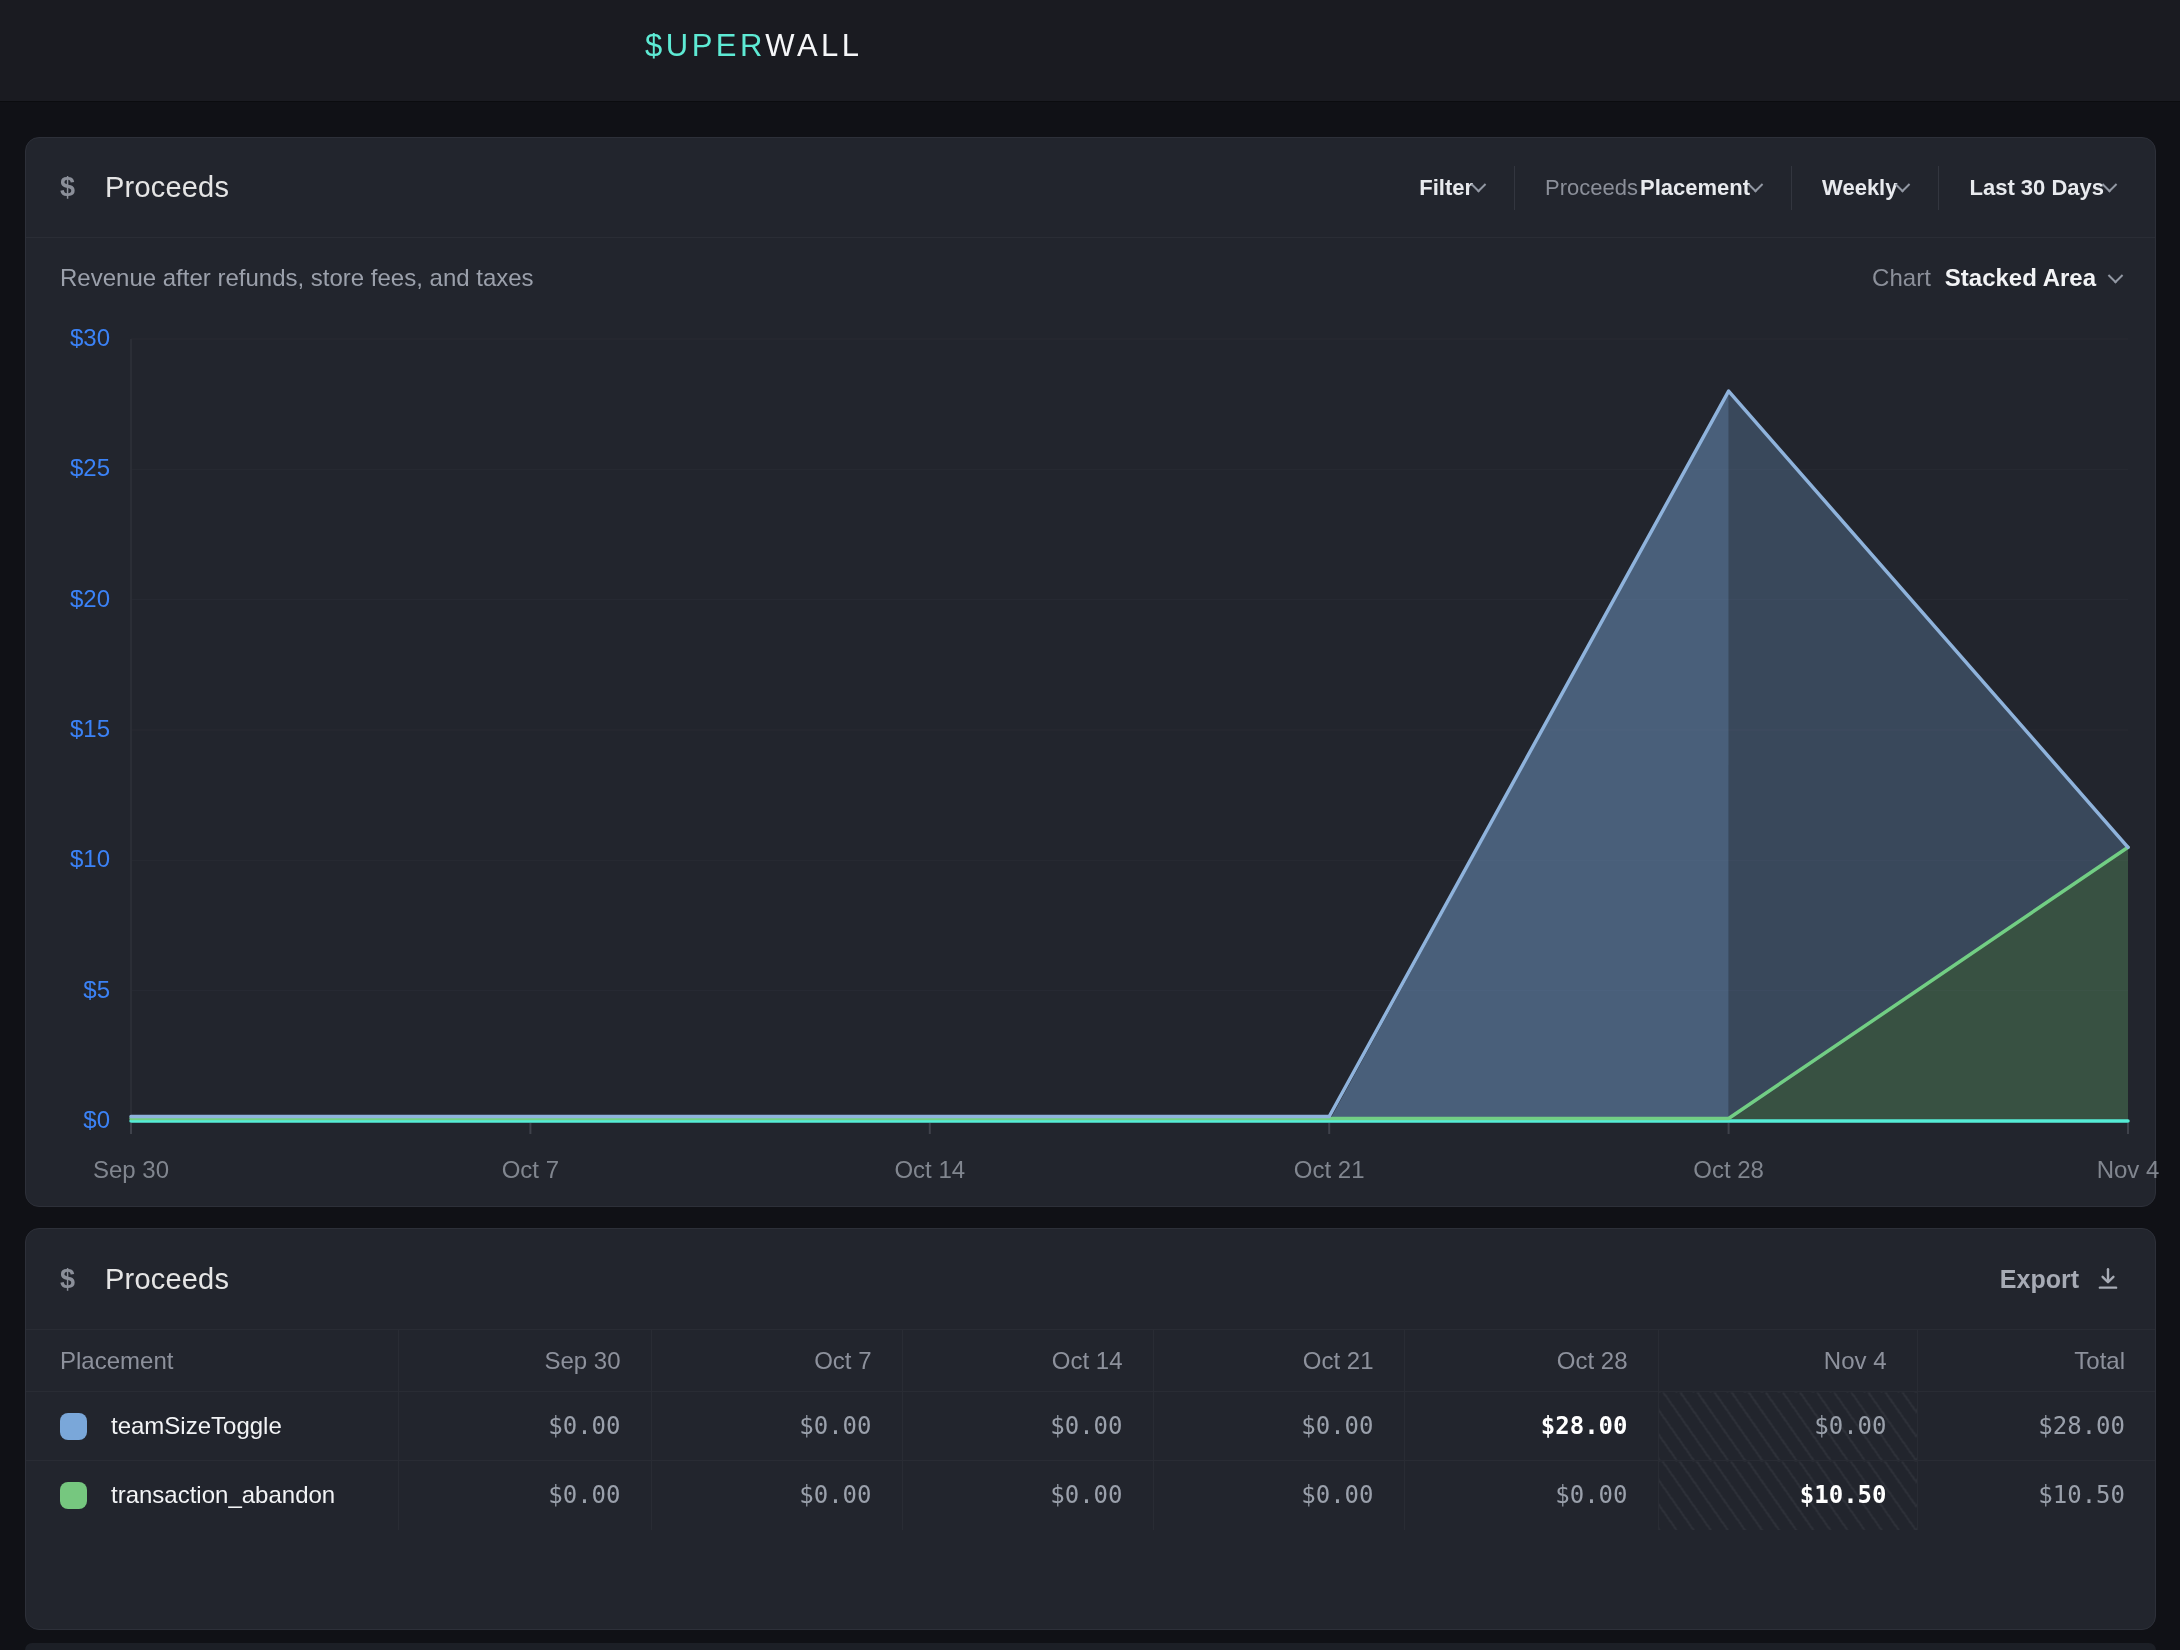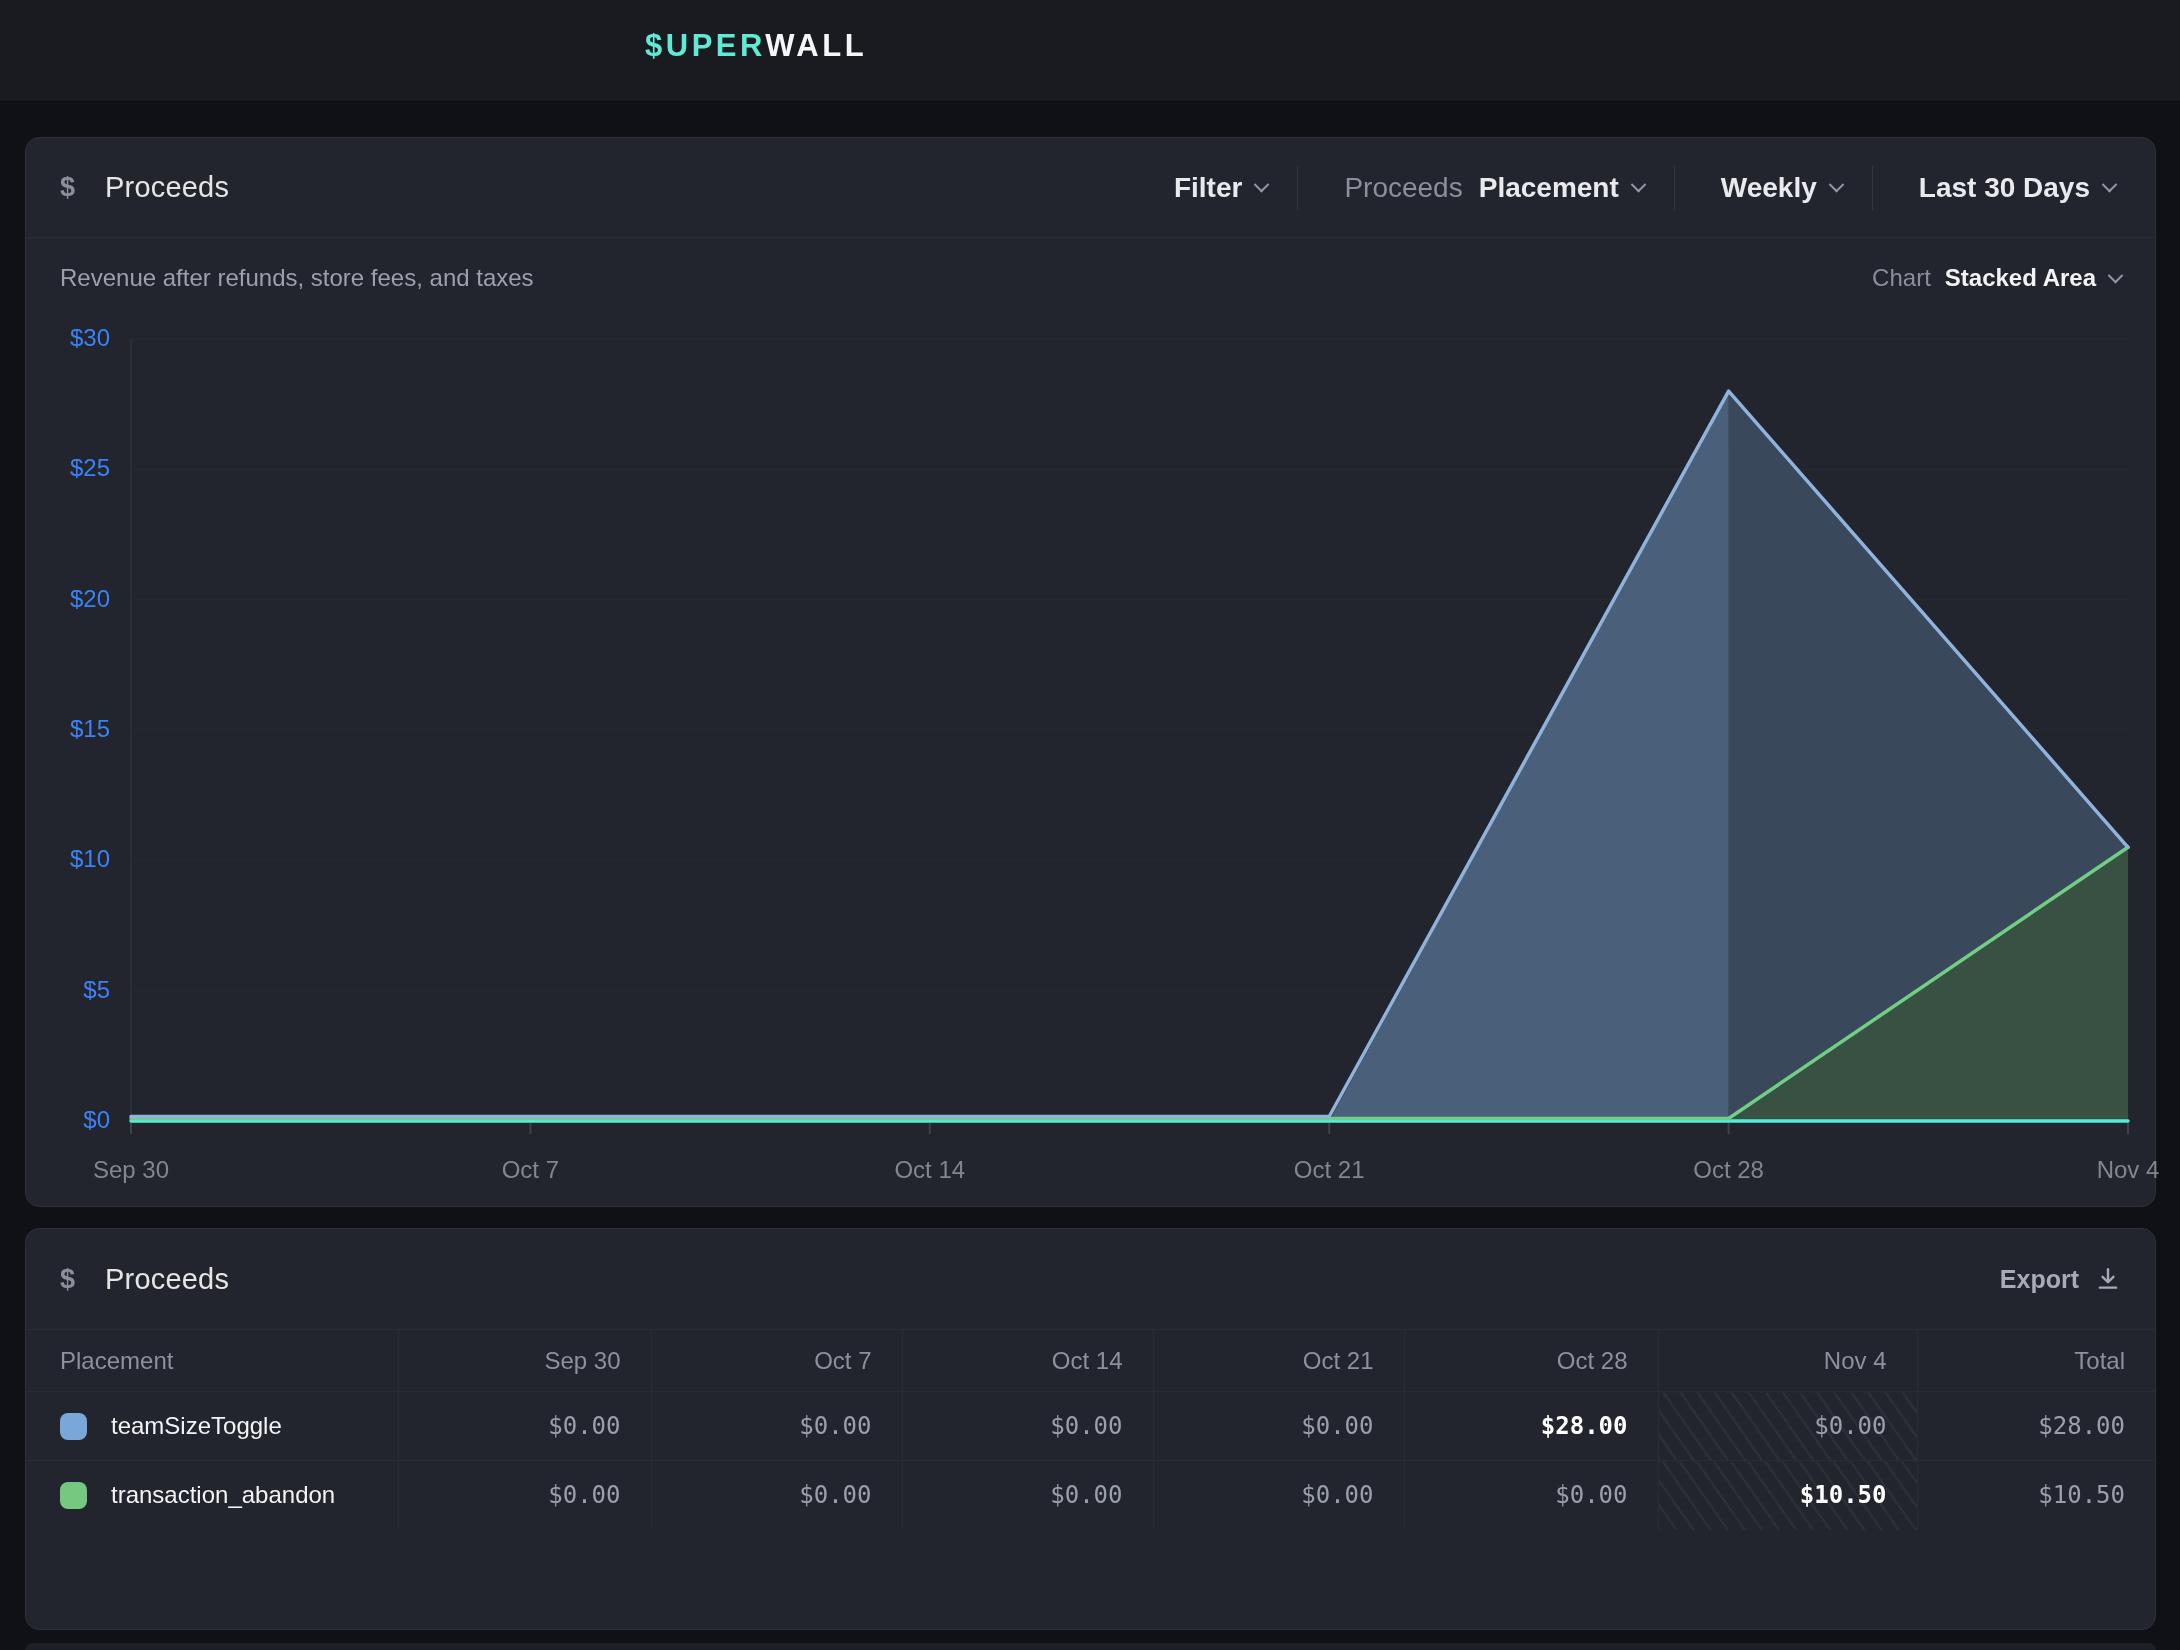--- a/index.html
+++ b/index.html
@@ -2,42 +2,42 @@
 <html><head>
 <meta charset="utf-8">
 <style>
   * { margin:0; padding:0; box-sizing:border-box; }
   html,body { width:2180px; height:1650px; background:#101116; overflow:hidden;
               font-family:"Liberation Sans", sans-serif; }
 
   
   .topbar { position:absolute; left:0; top:0; width:2180px; height:102px;
             background:#1a1b21; border-bottom:1px solid #0b0c0f; }
-  .logo { position:absolute; left:645px; top:28px; font-size:31px; font-weight:700;
+  .logo { position:absolute; left:645px; top:28px; font-size:31px; font-weight:400;
           letter-spacing:3.5px; cursor:pointer; }
   .logo .lp { color:#5eead4; }
   .logo .ls { color:#f5f6f8; }
 
   
   .card { position:absolute; left:25px; width:2131px; background:#22252d;
           border:1px solid #2d3039; border-radius:14px; }
   .card.chart { top:137px; height:1070px; }
   .card.table { top:1228px; height:402px; }
 
   .card-header { height:100px; display:flex; align-items:center; justify-content:space-between;
                  padding:0 34px; }
   .card.chart .card-header { border-bottom:1px solid #2a2d35; }
   .hdr-left { display:flex; align-items:center; gap:30px; }
   .dollar { color:#8b8f99; font-size:27px; font-weight:600; }
   .card-title { color:#e5e5e5; font-size:29px; font-weight:400; letter-spacing:.2px; }
 
   
   .controls { display:flex; align-items:center; }
-  .ctrl { display:flex; align-items:center; gap:14px; color:#e8eaee; font-size:28px;
-          font-weight:600; cursor:pointer; padding:10px 6px;margin-left:16px; }
+  .ctrl { display:flex; align-items:center; color:#e8eaee; font-size:22px;
+          font-weight:600; cursor:pointer; padding:10px 6px; }
   .ctrl .muted-lbl { color:#8b8f99; font-weight:500; margin-right:2px; }
   .vdiv { width:1px; height:44px; background:#33363f; margin:0 24px; }
   .chev { width:11px; height:11px; border-right:2.5px solid #9298a3; border-bottom:2.5px solid #9298a3;
           transform:rotate(45deg) translate(-2px,-2px); display:inline-block; }
 
   
   .sub-row { margin:26px 34px 0 34px; display:flex; justify-content:space-between; align-items:center; }
   .subtitle { color:#9ba0ab; font-size:24px; }
   .chart-select { display:flex; align-items:center; gap:14px; font-size:24px; cursor:pointer; }
   .chart-select .muted-lbl { color:#8b8f99; }

